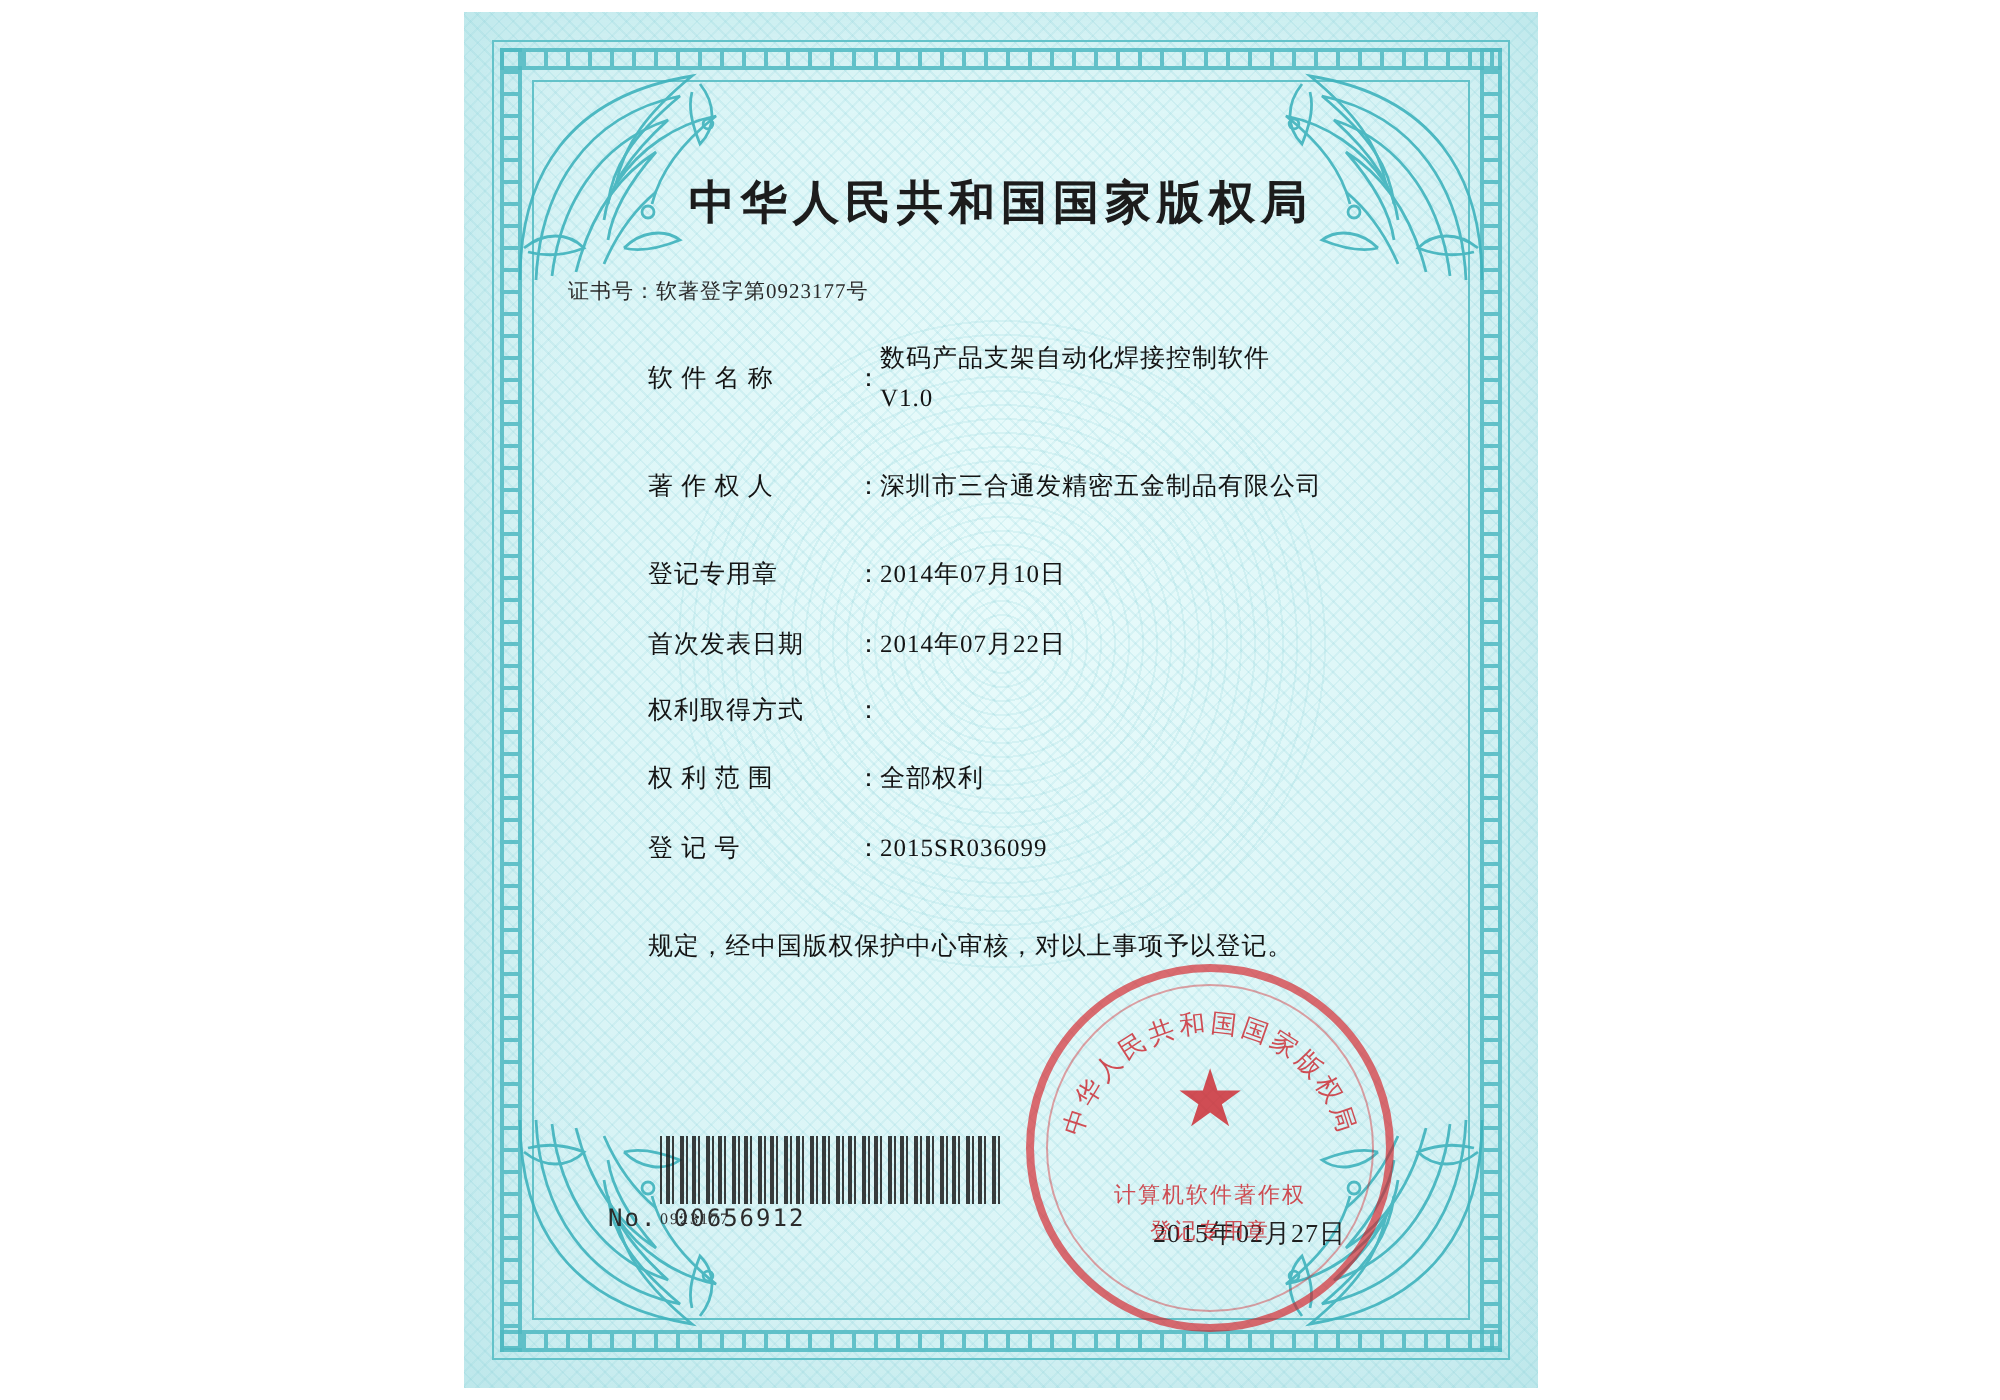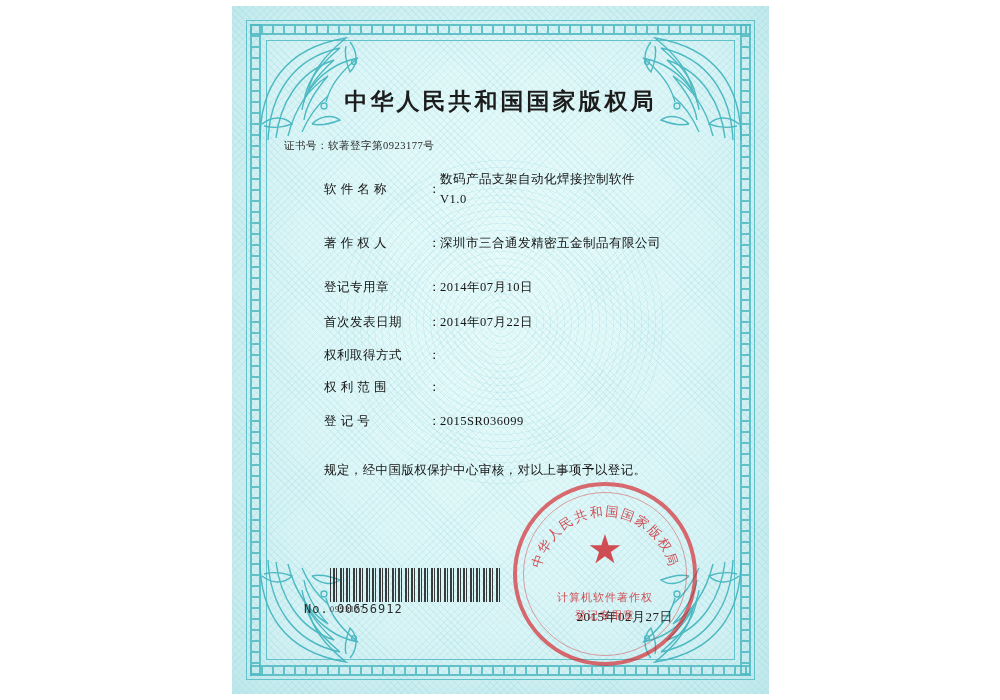--- a/index.html
+++ b/index.html
@@ -379,20 +379,21 @@
         </div>
 
         <div class="field-row">
           <div class="field-label">权利取得方式</div>
           <div class="field-colon">：</div>
         </div>
 
         <div class="field-row">
           <div class="field-label">权 利 范 围</div>
           <div class="field-colon">：</div>
+          <div class="field-value">全部权利</div>
         </div>
 
         <div class="field-row">
           <div class="field-label">登 记 号</div>
           <div class="field-colon">：</div>
           <div class="field-value">2015SR036099</div>
         </div>
       </div>
 
       <div class="paragraph">

